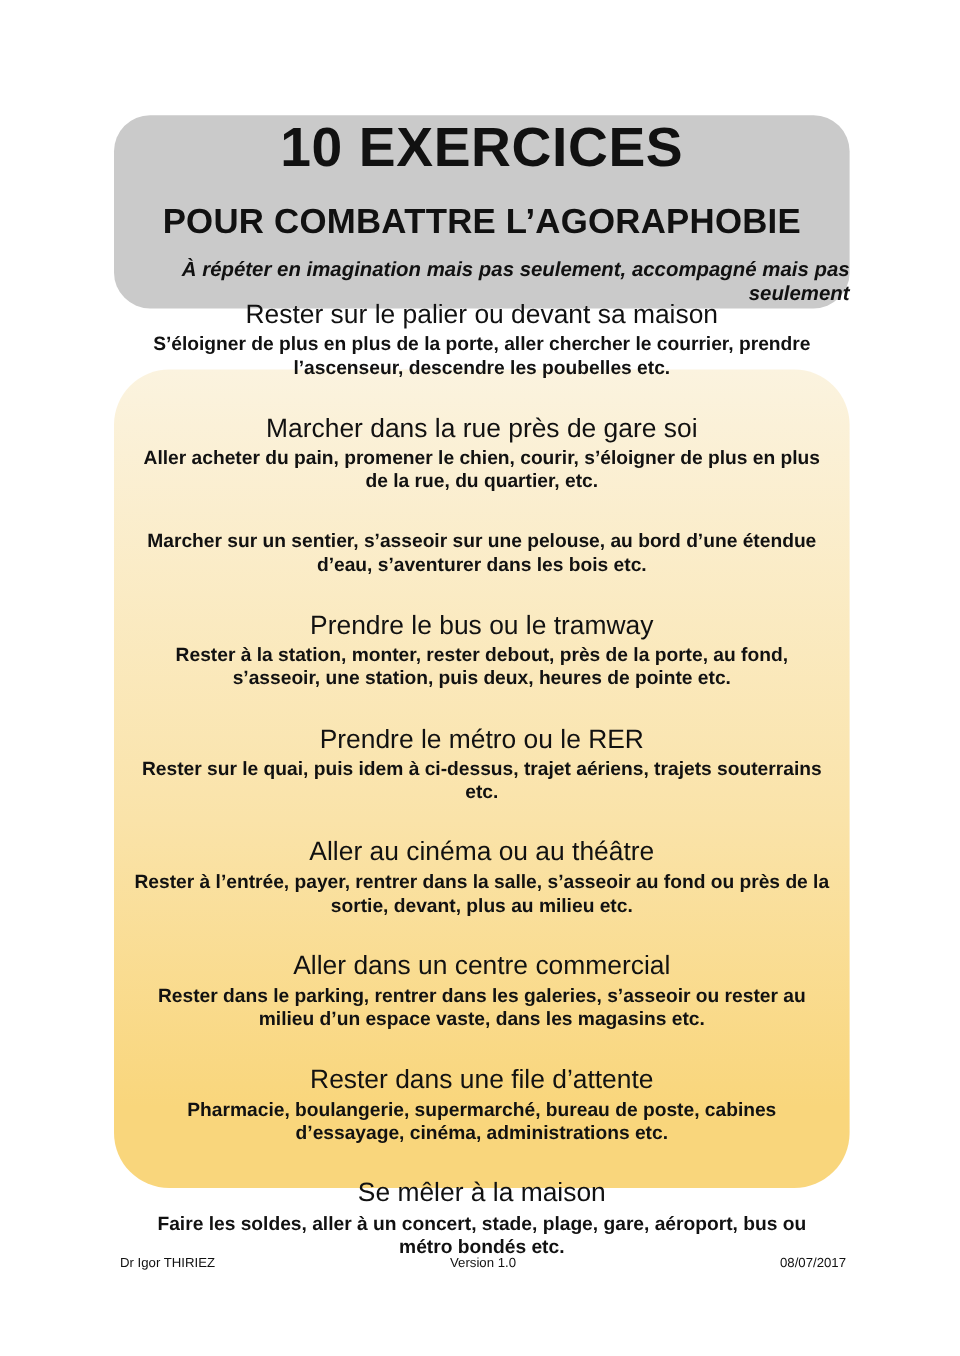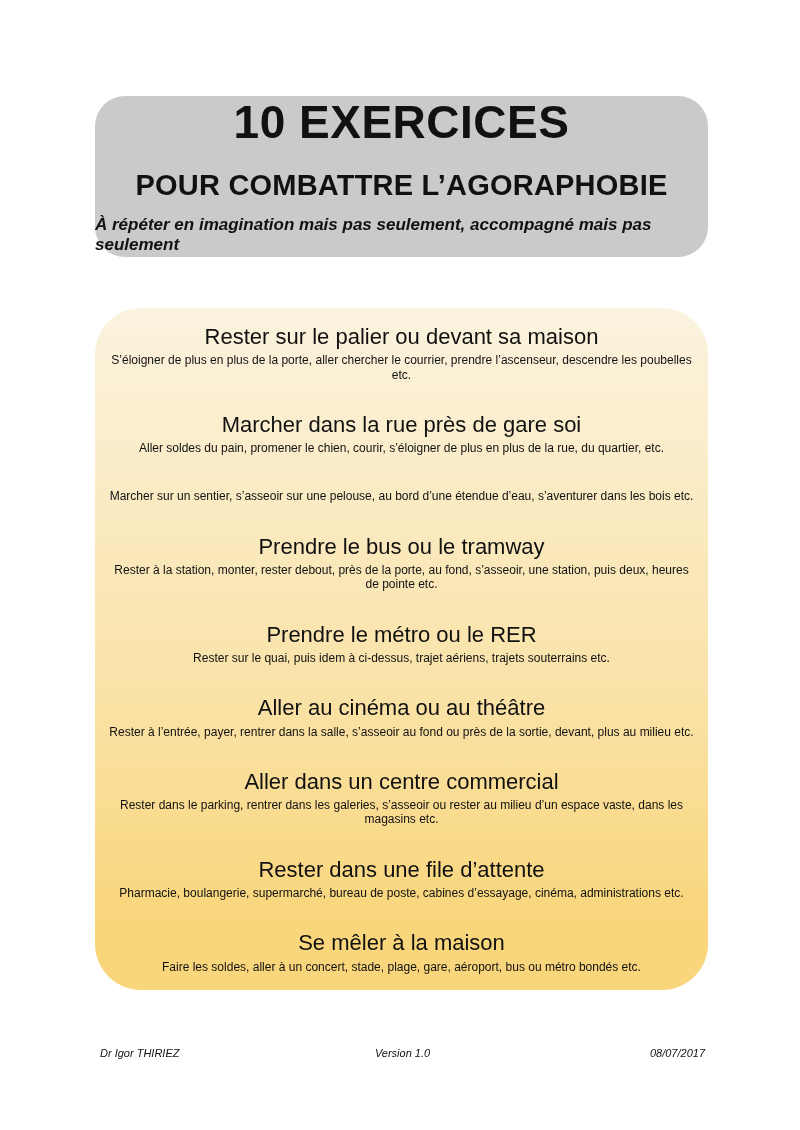--- a/index.html
+++ b/index.html
@@ -15,21 +15,21 @@
   .header-box {
     position: absolute;
     left: 95px; top: 96px;
     width: 613px; height: 161px;
     background: var(--header-bg, #cacaca);
     border-radius: 30px;
     display: flex;
     flex-direction: column;
     align-items: center;
     justify-content: center;
-    text-align: left;
+    text-align: right;
   }
   .title {
     font-size: 46px;
     font-weight: 700;
     line-height: 1.05;
     letter-spacing: 0.5px;
   }
   .subtitle {
     font-size: 29px;
     font-weight: 700;
@@ -40,54 +40,53 @@
     font-size: 17px;
     font-style: italic;
     font-weight: 700;
     margin-top: 13px;
   }
   .panel {
     position: absolute;
     left: 95px; top: 308px;
     width: 613px; height: 682px;
     box-sizing: border-box;
-    padding: 16px 14px;
+    padding: 0 14px;
     border-radius: 46px;
     background: linear-gradient(180deg,
       var(--panel-top, #fbf3df) 0%,
       var(--panel-mid, #fae3a9) 55%,
       var(--panel-bottom, #f9d67c) 90%,
       var(--panel-bottom, #f9d67c) 100%);
     display: flex;
     flex-direction: column;
-    justify-content: space-between;
+    justify-content: center;
     text-align: center;
     gap: 27px;
   }
   .exercise { line-height: 1; }
   .exercise-title {
     font-size: 22px;
     font-weight: 400;
     line-height: 1.15;
   }
   .exercise-detail {
-    font-size: 12px;
-    font-weight: 400;
+    font-size: 16px;
+    font-weight: 700;
     margin-top: 4px;
     line-height: 1.2;
   }
   .footer {
     position: absolute;
     left: 100px; right: 95px;
     top: 1047px;
     display: flex;
     align-items: flex-start;
     font-size: 11px;
     font-weight: 400;
-    font-style: italic;
   }
   .footer > span { flex: 1; }
   .footer-author { text-align: left; }
   .footer-version { text-align: center; }
   .footer-date { text-align: right; }
 </style>
 </head>
 <body>
 
 <div class="page">
@@ -99,21 +98,21 @@
   </div>
 
   <div class="panel">
   <div class="exercise">
     <div class="exercise-title">Rester sur le palier ou devant sa maison</div>
     <div class="exercise-detail">S’éloigner de plus en plus de la porte, aller chercher le courrier, prendre l’ascenseur, descendre les poubelles etc.</div>
   </div>
 
   <div class="exercise">
     <div class="exercise-title">Marcher dans la rue près de gare soi</div>
-    <div class="exercise-detail">Aller soldes du pain, promener le chien, courir, s’éloigner de plus en plus de la rue, du quartier, etc.</div>
+    <div class="exercise-detail">Aller acheter du pain, promener le chien, courir, s’éloigner de plus en plus de la rue, du quartier, etc.</div>
   </div>
 
   <div class="exercise">
     <div class="exercise-detail">Marcher sur un sentier, s’asseoir sur une pelouse, au bord d’une étendue d’eau, s’aventurer dans les bois etc.</div>
   </div>
 
 
   <div class="exercise">
     <div class="exercise-title">Prendre le bus ou le tramway</div>
     <div class="exercise-detail">Rester à la station, monter, rester debout, près de la porte, au fond, s’asseoir, une station, puis deux, heures de pointe etc.</div>

